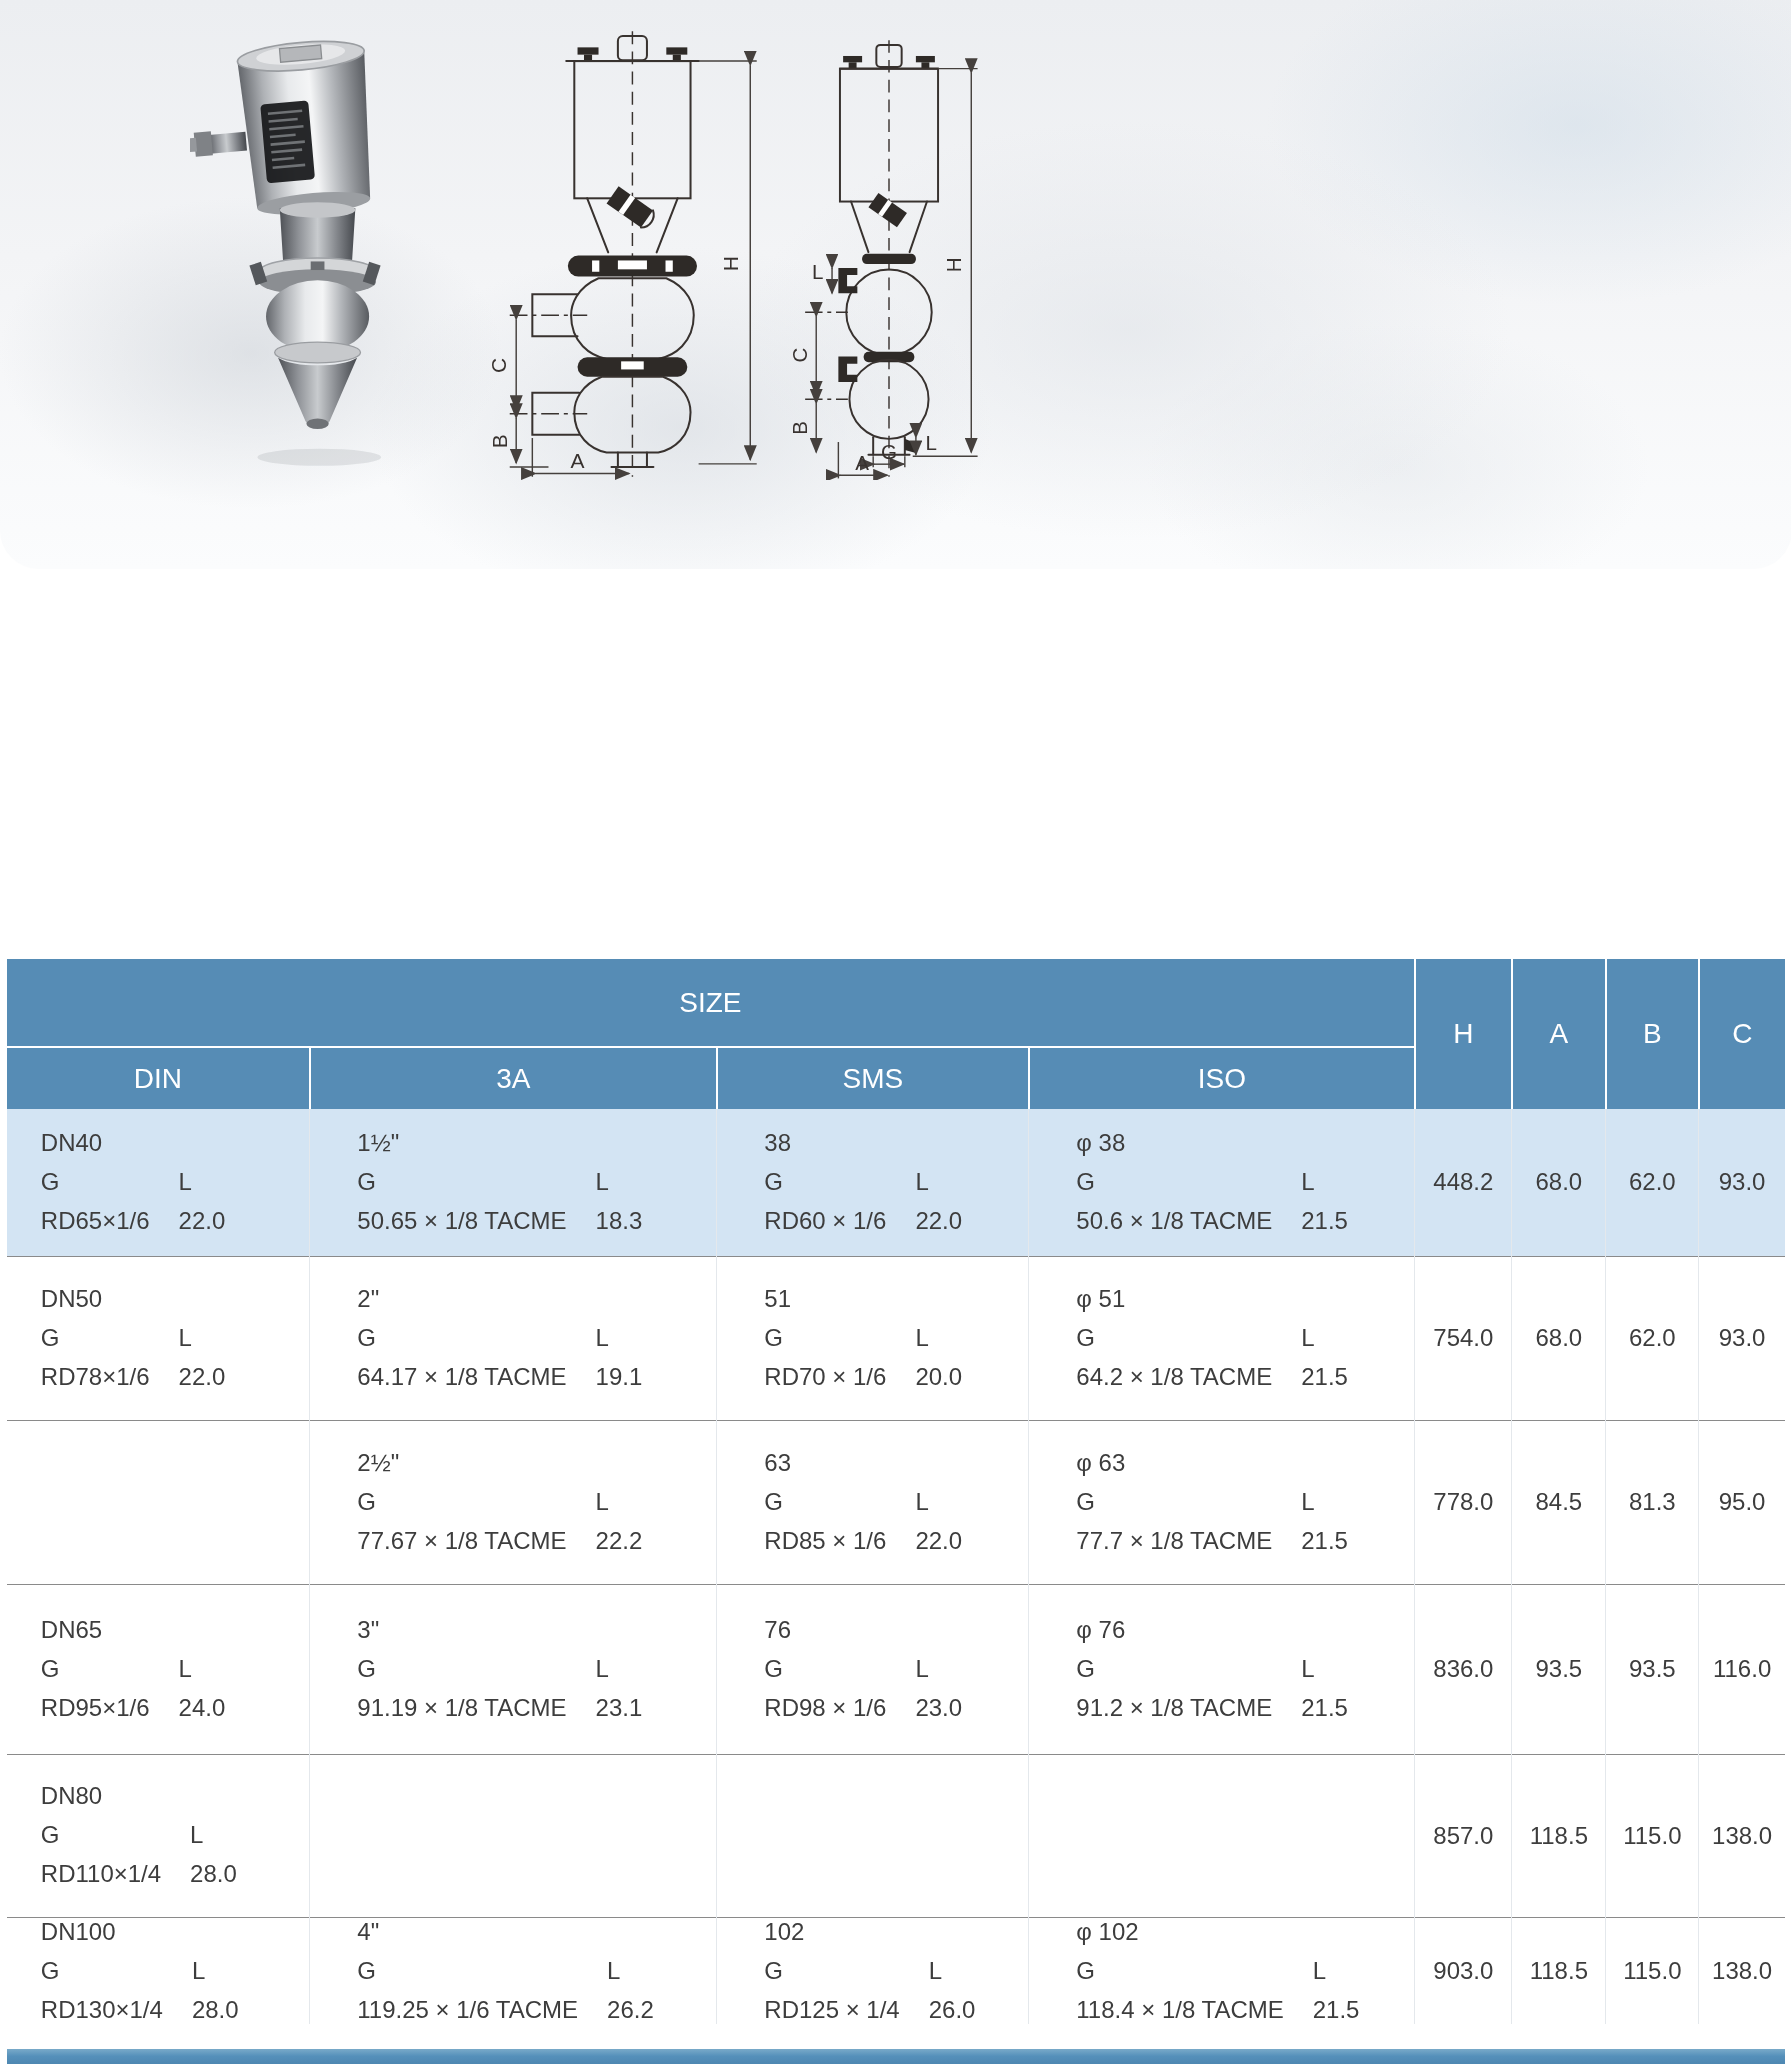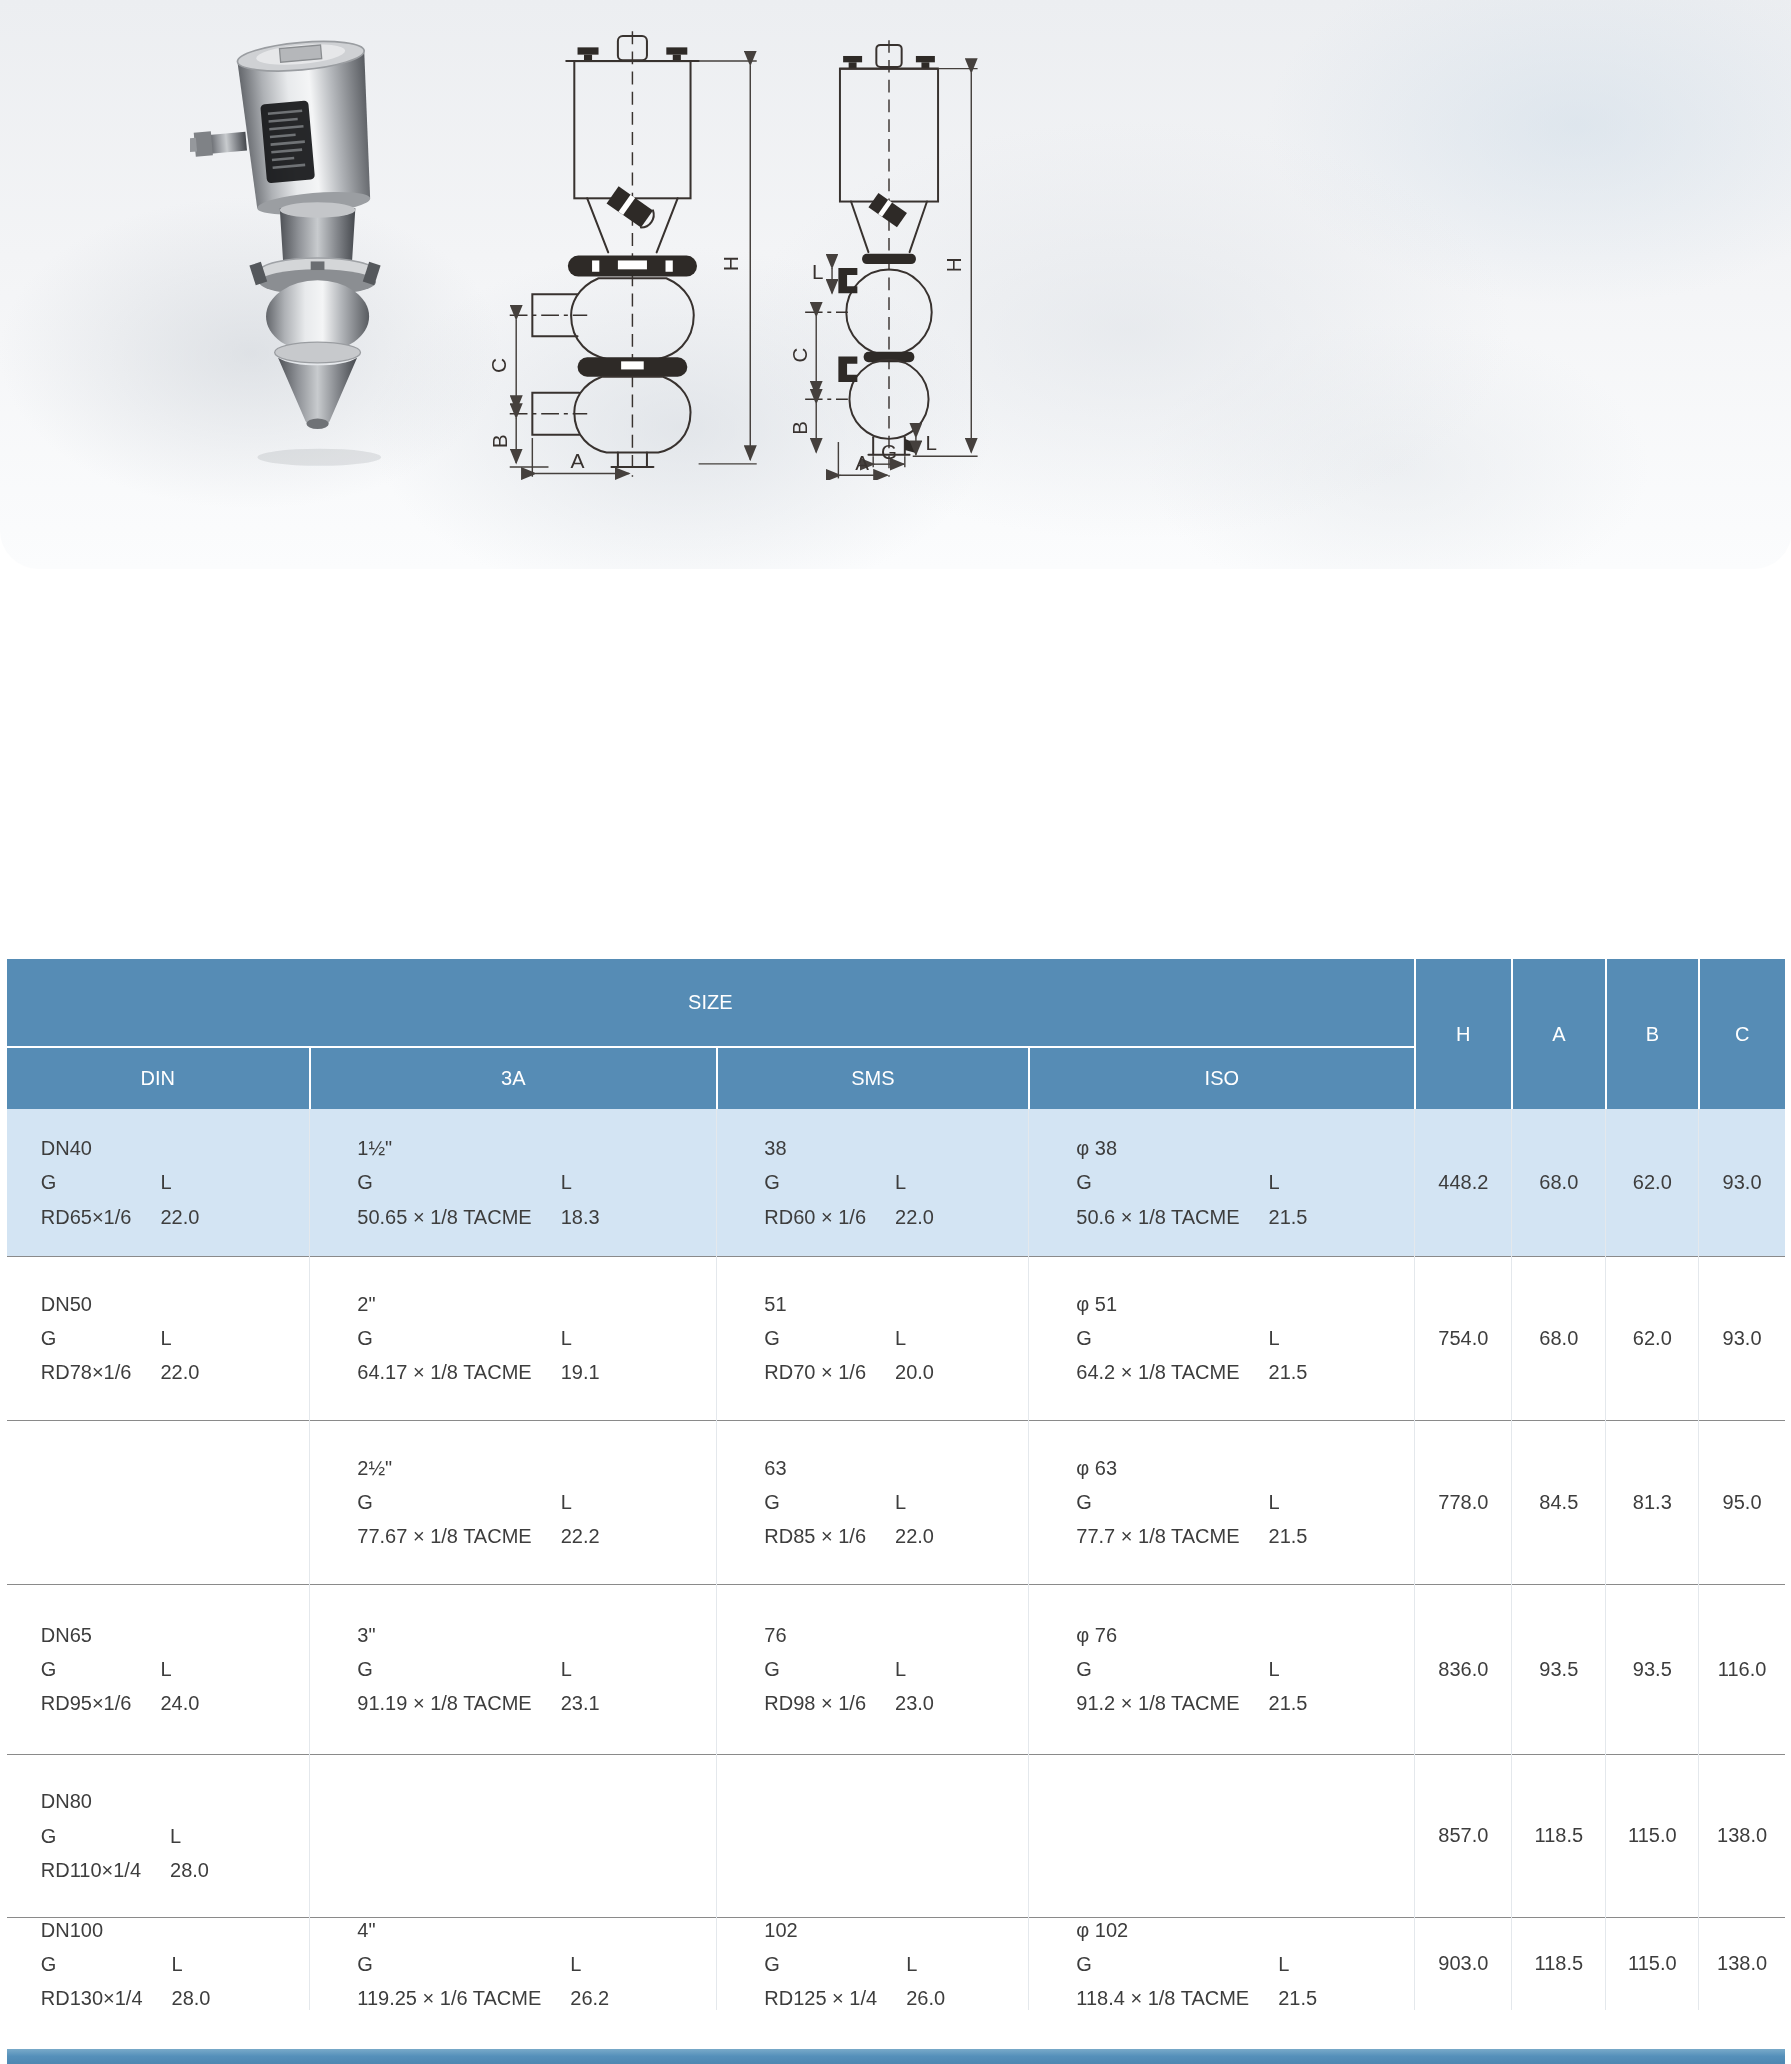--- a/index.html
+++ b/index.html
@@ -38,31 +38,31 @@
     position:absolute; left:8.6px; top:895px;
     font-size:33px; font-weight:bold; color:#4784b2; letter-spacing:0.4px;
   }
 
   
   .spec-table {
     position:absolute; left:6.8px; top:959px; width:1778px;
     border-collapse:collapse; table-layout:fixed;
   }
   .spec-table th {
-    background:#568cb5; color:#fff; font-weight:normal; font-size:20px;
+    background:#568cb5; color:#fff; font-weight:normal; font-size:28px;
     vertical-align:middle; text-align:center; padding:0;
   }
   .hr1 { height:88px; }
   .hr2 { height:62px; }
   .th-size { border-bottom:2.6px solid #fff; }
   .th-dim  { border-left:2.6px solid #fff; }
   .hr2 .th-std + .th-std { border-left:2.6px solid #fff;margin-top:46px; }
 
   .spec-table tbody td {
-    padding:0; vertical-align:middle; font-size:20px; color:#3d3d3d; background:#fff;
+    padding:0; vertical-align:middle; font-size:24px; color:#3d3d3d; background:#fff;
   }
   .spec-table tbody tr.highlight td { background:#d3e4f3; }
   .spec-table tbody td + td { border-left:1.7px solid #e4e8ec; }
   .spec-table tbody tr + tr td { border-top:1.7px solid #8a8a8a; }
   .r1 { height:147px; } .r2 { height:164px; } .r3 { height:164px; }
   .r4 { height:170px; } .r5 { height:163px; } .r6 { height:82px; }
 
   .sz { padding-left:47px; line-height:1.2; }
   .c-din .sz { padding-left:34px; }
   .sz-name { margin-bottom:10.3px; }

